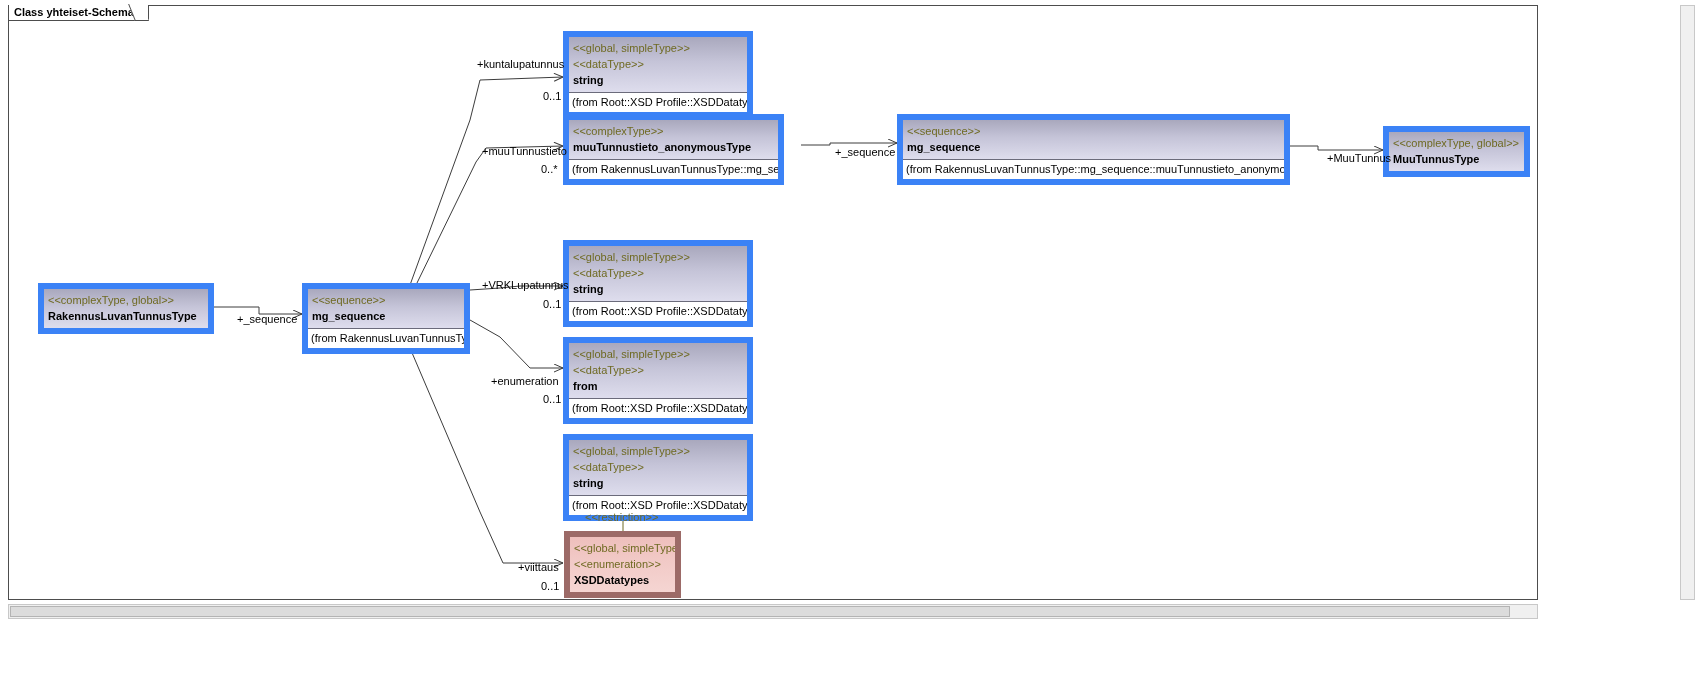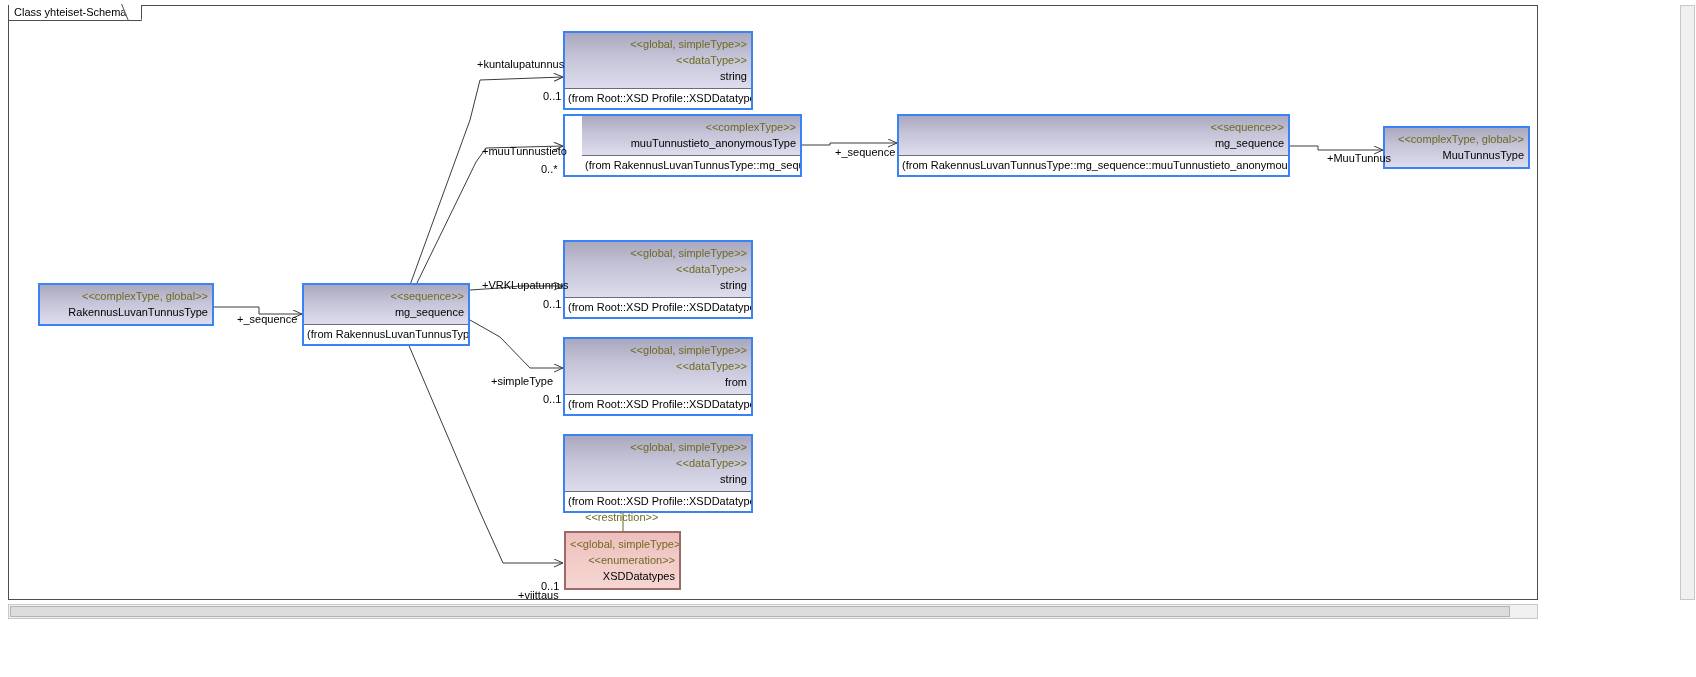--- a/index.html
+++ b/index.html
@@ -31,21 +31,21 @@
     position: absolute;
     left: 8px;
     top: 5px;
     height: 16px;
     border: 1px solid #4d4d4d;
     border-top: none;
     background: #ffffff;
     box-sizing: border-box;
     padding: 0 14px 0 5px;
     font-size: 11px;
-    font-weight: normal;
+    font-weight: bold;
     color: #000000;
     line-height: 15px;
     white-space: nowrap;
   }
   .frame-tab::after {
     content: "";
     position: absolute;
     right: -1px;
     top: -1px;
     width: 14px;
@@ -87,22 +87,22 @@
     height: 11px;
     background: #dcdcdc;
     border: 1px solid #b4b4b4;
     box-sizing: border-box;
   }
 
   
   .uml {
     position: absolute;
     box-sizing: border-box;
-    border: 2px solid #3b82f6;
-    text-align: right;
+    border: 6px solid #3b82f6;
+    text-align: left;
     font-size: 11px;
     color: #000000;
     overflow: hidden;
   }
   .uml .hdr {
     background: linear-gradient(to bottom, #a9a8bd 0%, #c5c4d8 45%, #dedded 100%);
     padding: 3px 4px 4px 4px;
     box-sizing: border-box;
   }
   .uml.pink .hdr {
@@ -112,21 +112,21 @@
   .uml.pink {
     border-color: #9c6a67;
   }
   .uml .ster {
     color: #6f6a22;
     font-size: 11px;
     line-height: 16px;
     white-space: nowrap;
   }
   .uml .nm {
-    font-weight: normal;
+    font-weight: bold;
     font-size: 11px;
     line-height: 16px;
     color: #000000;
     white-space: nowrap;
   }
   .uml .from {
     background: #ffffff;
     border-top: 1px solid #6b6b7b;
     font-size: 11px;
     line-height: 16px;
@@ -209,21 +209,21 @@
 
   <div class="uml" style="left:563px; top:31px; width:190px;">
     <div class="hdr">
       <div class="ster">&lt;&lt;global, simpleType&gt;&gt;</div>
       <div class="ster">&lt;&lt;dataType&gt;&gt;</div>
       <div class="nm">string</div>
     </div>
     <div class="from">(from Root::XSD Profile::XSDDatatypes)</div>
   </div>
 
-  <div class="uml" style="left:563px; top:114px; width:239px;padding-left:17px;">
+  <div class="uml" style="left:563px; top:114px; width:221px;">
     <div class="hdr">
       <div class="ster">&lt;&lt;complexType&gt;&gt;</div>
       <div class="nm">muuTunnustieto_anonymousType</div>
     </div>
     <div class="from">(from RakennusLuvanTunnusType::mg_sequence)</div>
   </div>
 
   <div class="uml" style="left:897px; top:114px; width:393px;">
     <div class="hdr">
       <div class="ster">&lt;&lt;sequence&gt;&gt;</div>
@@ -282,24 +282,24 @@
   <div class="lbl" style="left:482px; top:145px;">+muuTunnustieto</div>
   <div class="lbl" style="left:541px; top:163px;">0..*</div>
 
   <div class="lbl" style="left:835px; top:146px;">+_sequence</div>
 
   <div class="lbl" style="left:1314px; top:152px;margin-left:13px;">+MuuTunnus</div>
 
   <div class="lbl" style="left:482px; top:279px;">+VRKLupatunnus</div>
   <div class="lbl" style="left:543px; top:298px;">0..1</div>
 
-  <div class="lbl" style="left:491px; top:375px;">+simpleType</div>
+  <div class="lbl" style="left:491px; top:375px;">+enumeration</div>
   <div class="lbl" style="left:543px; top:393px;">0..1</div>
 
-  <div class="lbl" style="left:518px; top:589px;">+viittaus</div>
+  <div class="lbl" style="left:518px; top:561px;">+viittaus</div>
   <div class="lbl" style="left:541px; top:580px;">0..1</div>
 
   <div class="lbl ster-lbl" style="left:585px; top:511px;">&lt;&lt;restriction&gt;&gt;</div>
 
   <div class="scroll-v"></div>
   <div class="scroll-h">
     <div class="scroll-thumb-h"></div>
   </div>
 
 </div>

